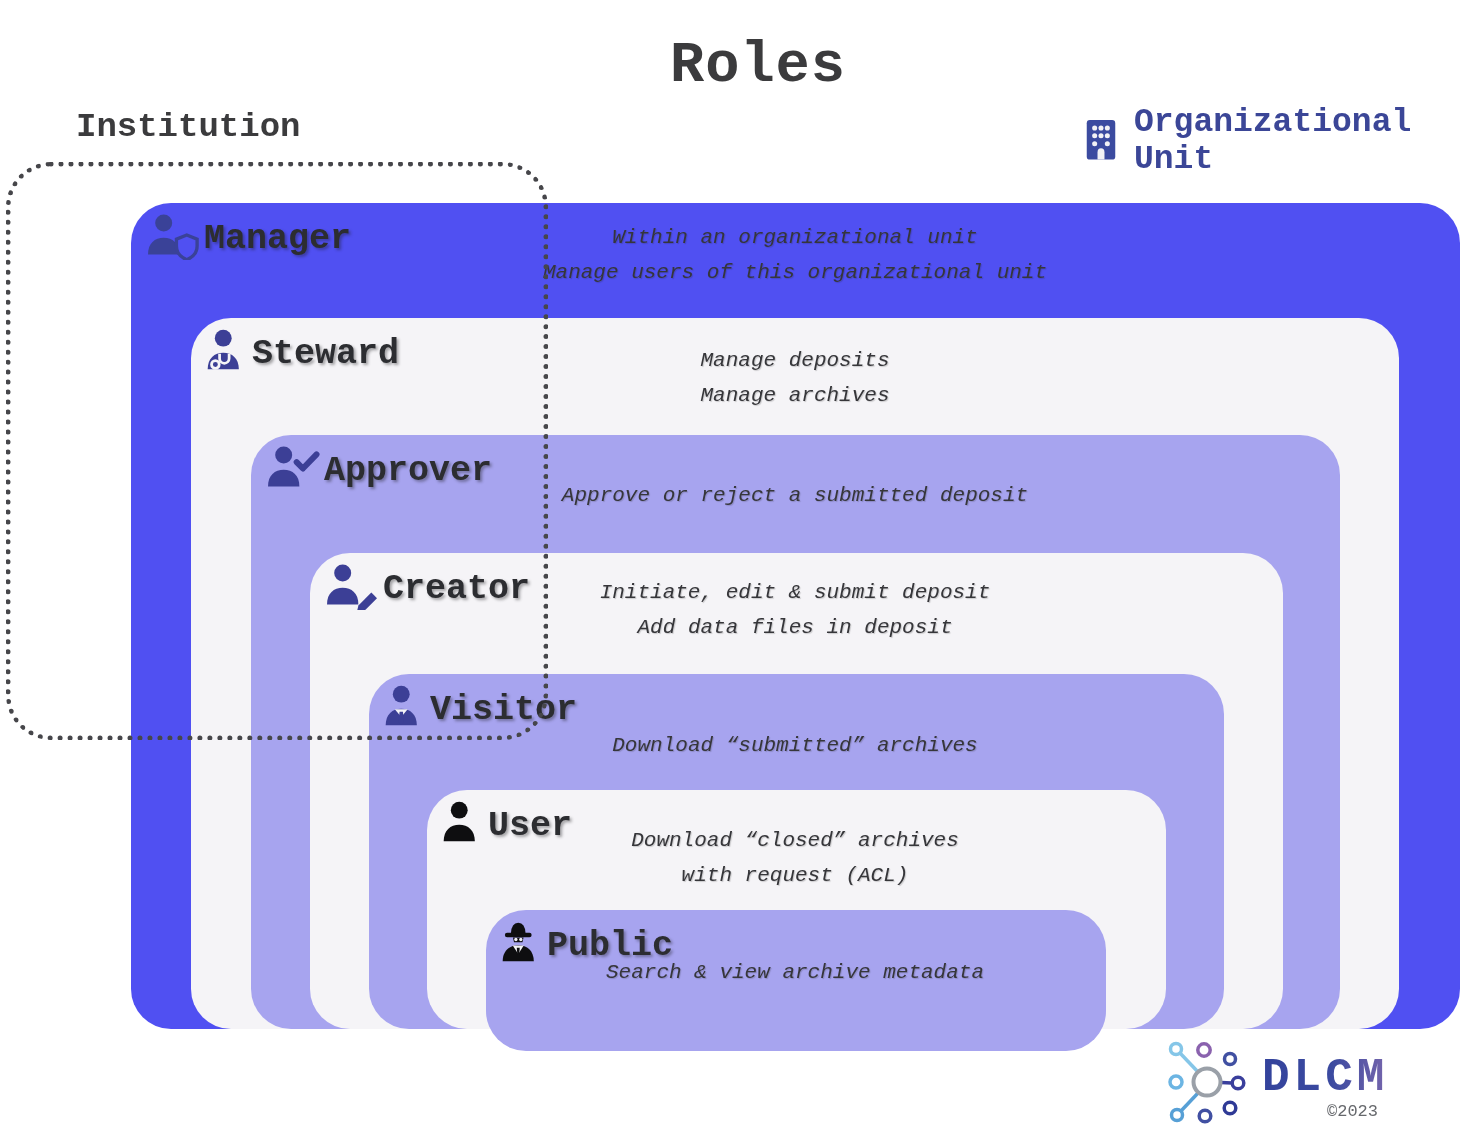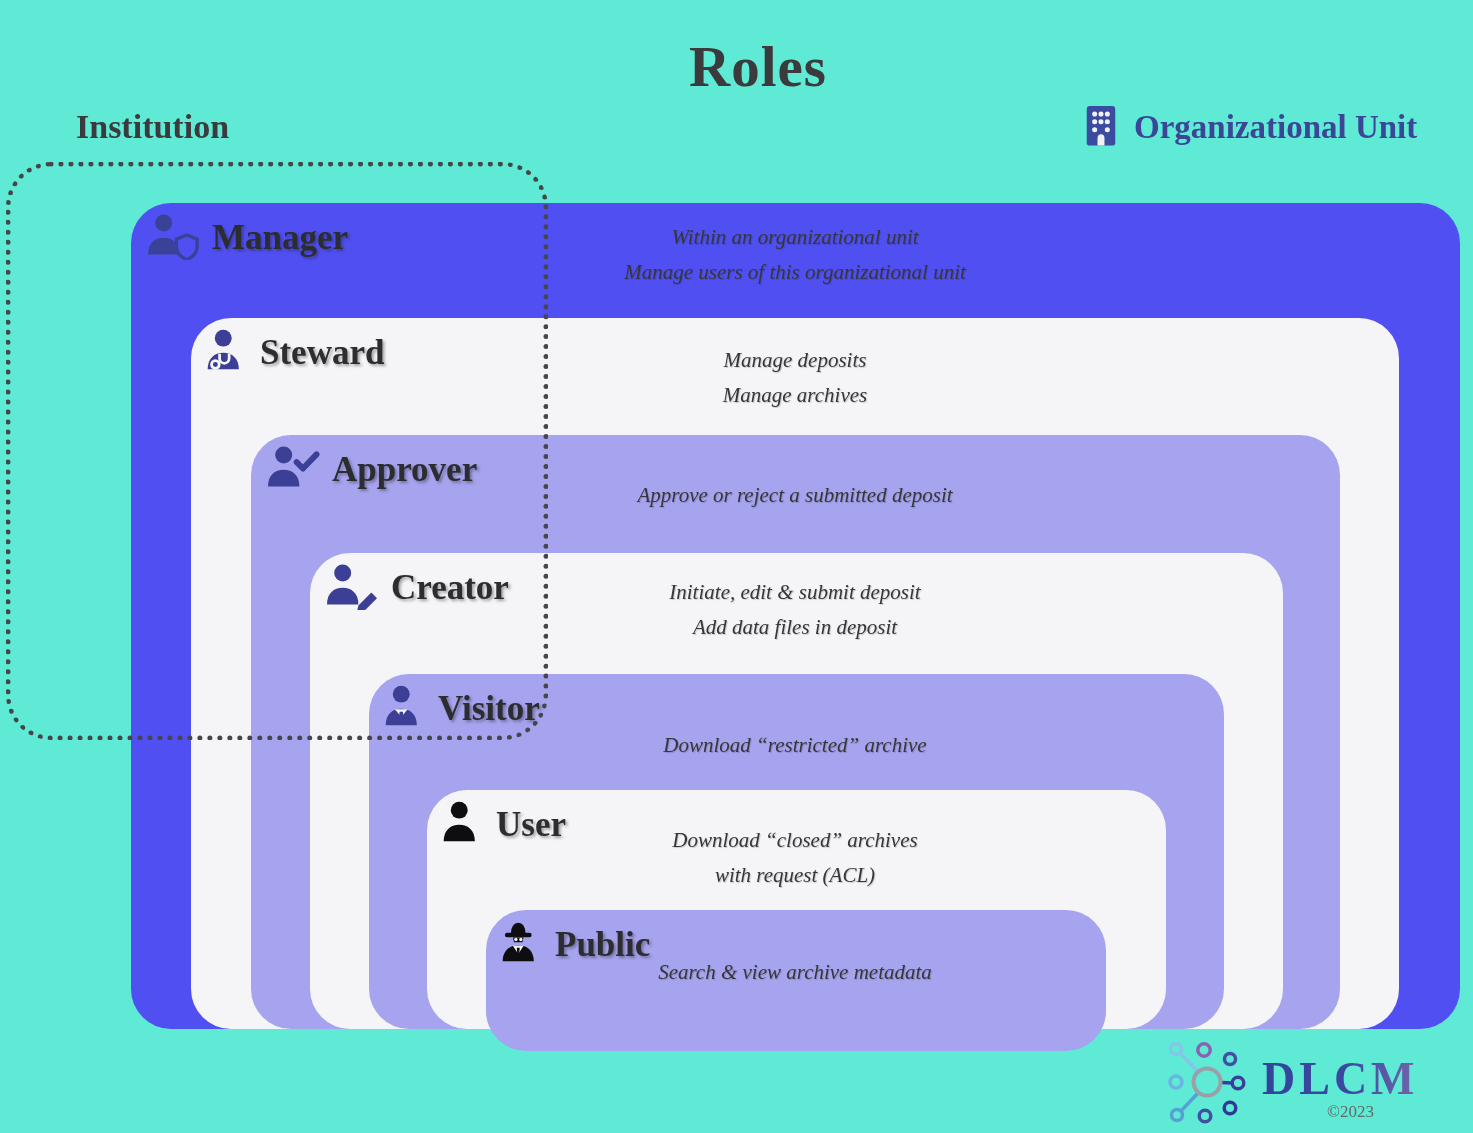--- a/index.html
+++ b/index.html
@@ -1,19 +1,19 @@
 <!DOCTYPE html>
 <html><head>
 <meta charset="utf-8">
 <style>
   html,body{margin:0;padding:0;background:#000;}
   *{box-sizing:border-box;}
   .stage{
-    position:relative; width:1473px; height:1133px; background:#5eead4;
-    font-family:Liberation Serif, serif; overflow:hidden;
+    position:relative; width:1473px; height:1133px; background:#ffffff;
+    font-family:Liberation Mono, monospace; overflow:hidden;
   }
   .title{
     position:absolute; top:34px; left:558px; width:400px; text-align:center;
     font-size:57px; font-weight:700; color:#3b3b3d; letter-spacing:1px;
   }
   .inst-label{
     position:absolute; top:108px; left:76px;
     font-size:34px; font-weight:700; color:#3b3b3d;text-align:center;
   }
   .orgunit{
@@ -21,21 +21,21 @@
   }
   .orgunit-text{ font-size:33px; font-weight:700; color:#3b4697; }
   .box{ position:absolute; border-radius:40px; }
   .box-manager { left:131px; top:203px; width:1329px; height:826px; background:#5050f2; }
   .box-steward { left:191px; top:318px; width:1208px; height:711px; background:#f5f4f7; }
   .box-approver{ left:251px; top:435px; width:1089px; height:594px; background:#a7a4ef; }
   .box-creator { left:310px; top:553px; width:973px;  height:476px; background:#f5f4f7; }
   .box-visitor { left:369px; top:674px; width:855px;  height:355px; background:#a7a4ef; }
   .box-user    { left:427px; top:790px; width:739px;  height:239px; background:#f5f4f7; }
   .box-public  { left:486px; top:910px; width:620px;  height:141px; background:#a7a4ef; }
-  .hdr{ position:absolute; top:9px; left:13px; display:flex; align-items:center; gap:12px; }
+  .hdr{ position:absolute; top:9px; left:13px; display:flex; align-items:center; gap:4px; }
   .lbl{
     font-size:35px; font-weight:700; color:#2c2d31;
     text-shadow:2px 2px 3px rgba(25,25,30,0.38);
   }
   .desc{
     position:absolute; left:400px; width:790px; text-align:center; z-index:40;
     font-style:italic; font-size:21px; line-height:35px; font-weight:500;
     color:#36363a; text-shadow:1px 1px 1px rgba(30,30,30,0.2);
   }
   .desc .line{ display:block; }
@@ -185,21 +185,21 @@
     <span class="line">Manage archives</span>
   </div>
   <div class="desc" style="top:478px;">
     <span class="line">Approve or reject a submitted deposit</span>
   </div>
   <div class="desc" style="top:575px;">
     <span class="line">Initiate, edit &amp; submit deposit</span>
     <span class="line">Add data files in deposit</span>
   </div>
   <div class="desc" style="top:728px;">
-    <span class="line">Download “restricted” archive</span>
+    <span class="line">Download “submitted” archives</span>
   </div>
   <div class="desc" style="top:823px;">
     <span class="line">Download “closed” archives</span>
     <span class="line">with request (ACL)</span>
   </div>
   <div class="desc" style="top:955px;">
     <span class="line">Search &amp; view archive metadata</span>
   </div>
 
   <div class="inst-box"></div>

